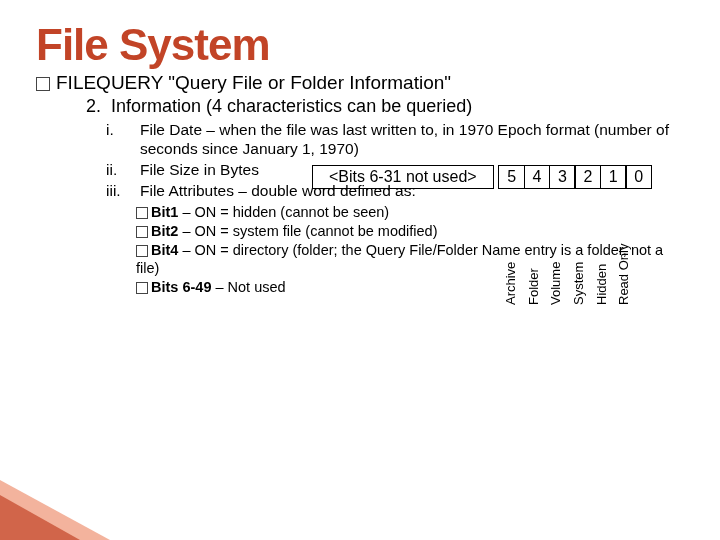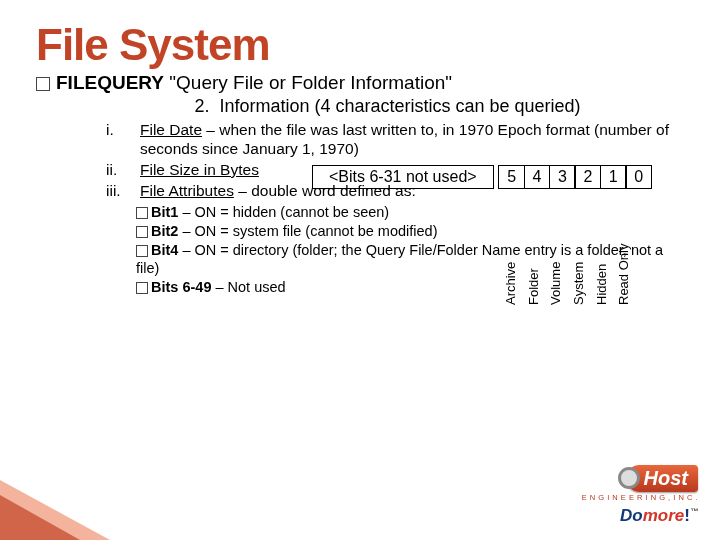--- a/index.html
+++ b/index.html
@@ -23,38 +23,37 @@
     color: #c24427;
     letter-spacing: -1px;
     margin-bottom: 2px;
   }
   .line-filequery {
     font-size: 19px;
     margin-left: 0px;
     color: #000;
   }
   .box { display:inline-block; width:14px; height:14px; border:1.5px solid #444; margin-right:6px; vertical-align:-2px;}
-  .fq-name { font-weight: bold; }
+  .fq-name { font-weight: normal; }
   .line-info {
     font-size: 18px;
     margin-left: 50px;
     margin-top: 2px;
     color: #000;
-    text-align: center;
   }
   .items {
     margin-left: 70px;
     margin-top: 4px;
     font-size: 15.5px;
     line-height: 1.22;
   }
   .item-row { display:flex; margin-bottom:2px; }
   .rn { width: 34px; flex-shrink:0; }
   .item-text { flex:1; }
-  .u { text-decoration: underline; }
+  .u { }
   .bits-list {
     margin-left: 100px;
     font-size: 14.5px;
     line-height: 1.25;
     margin-top: 2px;
   }
   .bits-list .bit-row { margin-bottom: 1px; }
   .bits-list .sbox { display:inline-block; width:12px; height:12px; border:1.5px solid #444; margin-right:3px; vertical-align:-2px;}
   .bits-list b { font-weight: bold; }
 
@@ -214,20 +213,13 @@
     <div class="bit-row"><span class="sbox"></span><b>Bit1</b><span> – ON = hidden (cannot be seen)</span></div>
     <div class="bit-row"><span class="sbox"></span><b>Bit2</b><span> – ON = system file (cannot be modified)</span></div>
     <div class="bit-row"><span class="sbox"></span><b>Bit4</b><span> – ON = directory (folder; the Query File/Folder Name entry is a folder, not a file)</span></div>
     <div class="bit-row"><span class="sbox"></span><b>Bits 6-49</b><span> – Not used</span></div>
   </div>
 
 
   <div class="accent"></div>
   <div class="accent2"></div>
 
-  <div class="logo">
-    <span class="host">Host</span>
-    <span class="eng">E N G I N E E R I N G , I N C .</span>
-    <div class="domore">
-      <span class="do">Do</span><span class="more">more</span><span class="ex">!</span><span class="tm">™</span>
-    </div>
-  </div>
 </div>
 
 </body></html>

